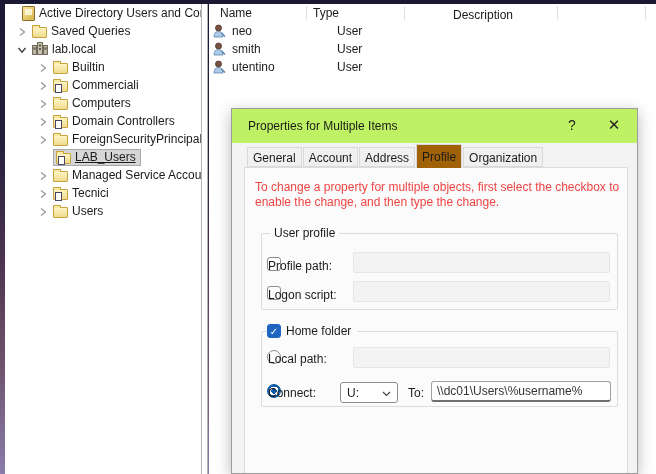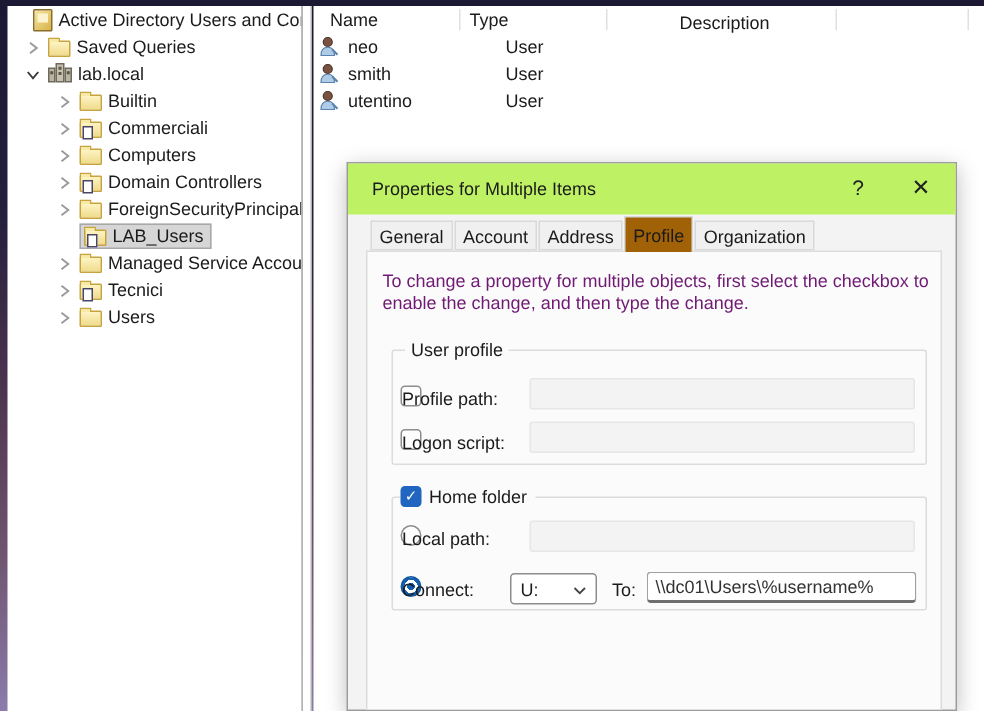--- a/index.html
+++ b/index.html
@@ -18,21 +18,21 @@
   .list-panel { position:absolute; left:209px; top:4px; right:0; bottom:0; background:#fff; }
 
   
   .tree-row { height:18px; display:flex; align-items:center; white-space:nowrap; cursor:default; }
   .tree-row.lvl0 { padding-left:17px; }
   .tree-row.lvl1 { padding-left:12px; }
   .tree-row.lvl2 { padding-left:33px; }
   .chev { width:10px; height:10px; margin-right:5px; flex:0 0 10px; display:inline-block; }
   .chev.none { visibility:hidden; }
   .t-label { margin-left:4px; }
-  .sel-wrap { display:flex; align-items:flex-end; background:#d6d6d6; border:1px solid #a8a8a8; padding:0 4px 1px 2px; height:17px; }
+  .sel-wrap { display:flex; align-items:flex-end; background:#d6d6d6; border:1px solid #a8a8a8; padding:0 4px 1px 2px; height:17px;text-decoration:underline; }
 
   
   .ico { flex:0 0 auto; }
   .icon-folder { width:15px; height:11px; position:relative; margin-top:3px;
     background:linear-gradient(#fdf4c3,#efdb8c); border:1px solid #c7a33e; border-radius:1px; }
   .icon-folder::before { content:''; position:absolute; top:-3px; left:-1px; width:6px; height:2px;
     background:#f7e9a8; border:1px solid #c7a33e; border-bottom:none; border-radius:1px 1px 0 0; }
   .icon-ou::after { content:''; position:absolute; left:1px; top:2px; width:5px; height:7px;
     background:#fff; border:1px solid #4a4668; }
   .icon-root { width:13px; height:15px; position:relative;
@@ -59,21 +59,21 @@
   .tb-help { right:50px; }
   .tb-close { right:8px; font-size:15px; }
 
   .tabstrip { position:absolute; left:15px; top:35px; height:23px; display:flex; align-items:flex-end; z-index:3; }
   .tab { height:20px; padding:3px 5px 0 5px; margin-right:1px; background:#f0f0f0;
     border:1px solid #d9d9d9; font-size:12px; cursor:pointer; }
   .tab.active { height:24px; padding-top:5px; margin-bottom:-1px; background:#a16207; border-bottom:none; }
 
   .tabpage { position:absolute; left:12px; right:9px; top:58px; bottom:0; background:#fbfbfb;
     border:1px solid #dcdcdc; border-bottom:none; z-index:1; }
-  .instruction { position:absolute; left:10px; top:12px; width:384px; line-height:15px; color:#701a75; }
+  .instruction { position:absolute; left:10px; top:12px; width:384px; line-height:15px; color:#ef4444; }
 
   .groupbox { position:absolute; left:16px; width:357px; border:1px solid #dcdcdc; border-radius:2px; }
   .gb-user { top:65px; height:77px; }
   .gb-home { top:163px; height:76px; }
   .gb-label { position:absolute; top:-8px; left:8px; background:#fbfbfb; padding:0 4px;text-align:right; }
   .gb-header { position:absolute; top:-8px; left:5px; background:#fbfbfb; padding-right:6px; display:flex; align-items:center; }
   .gb-header .lbl { margin-left:5px; }
 
   .checkbox { position:absolute; width:14px; height:14px; background:#fdfdfd; border:1px solid #8d8d8d;
     border-radius:3px; cursor:pointer; }

